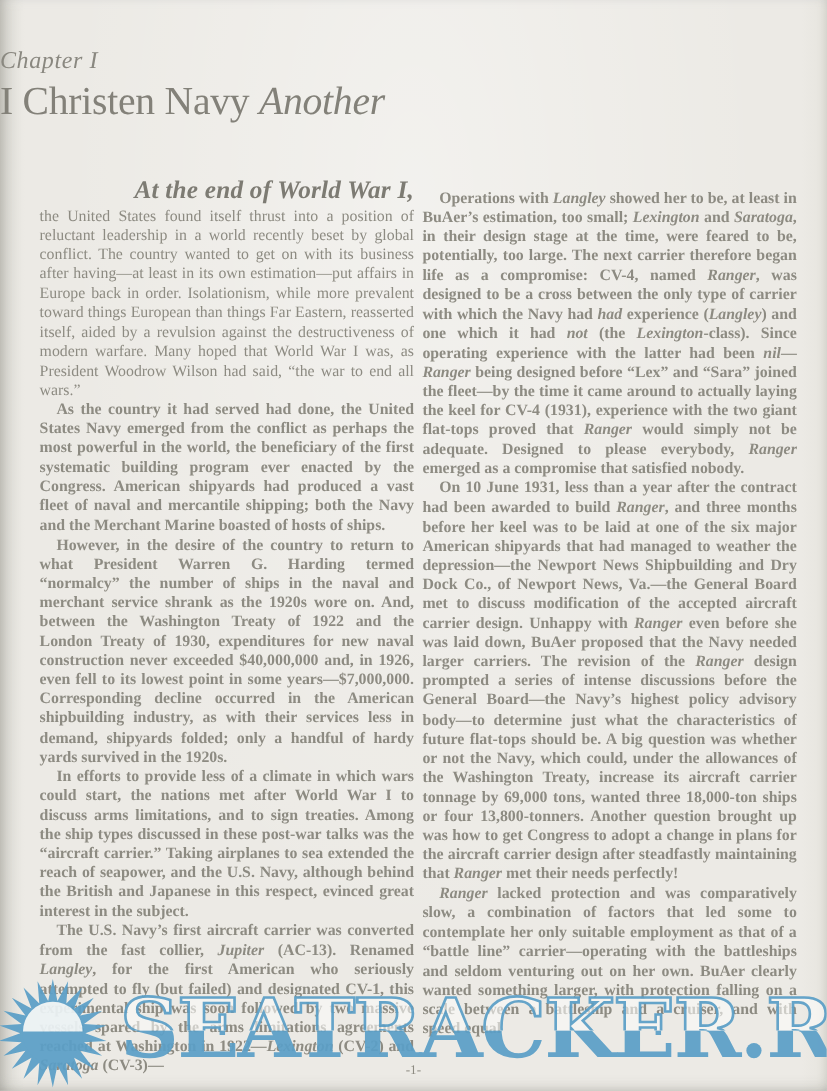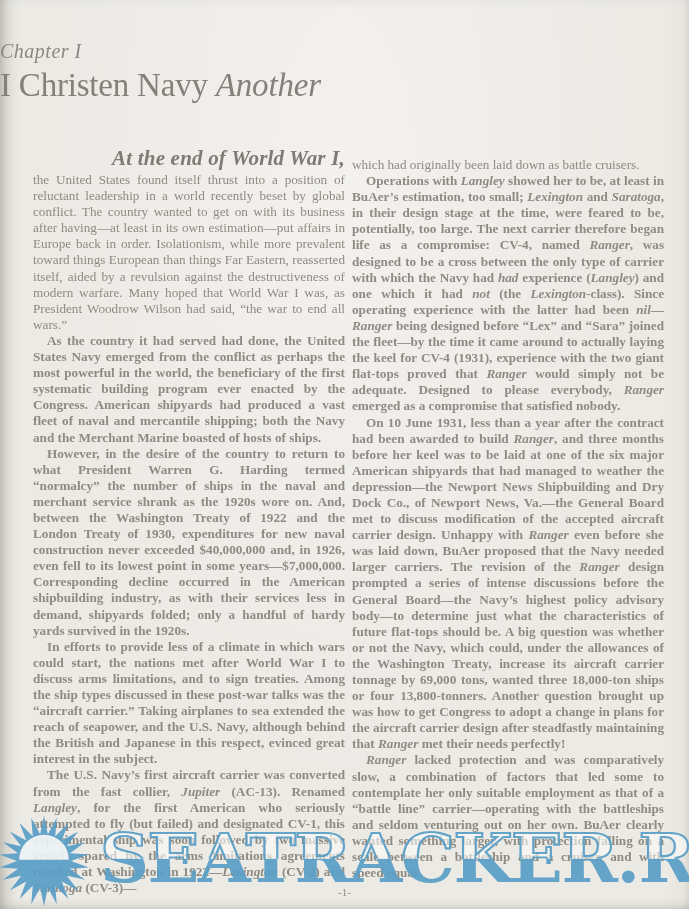--- a/index.html
+++ b/index.html
@@ -129,21 +129,20 @@
       <div>
           <p class="para"><span>the United States found itself thrust into a position of reluctant leadership in a world recently beset by global conflict. The country wanted to get on with its business after having—at least in its own estimation—put affairs in Europe back in order. Isolationism, while more prevalent toward things European than things Far Eastern, reasserted itself, aided by a revulsion against the destructiveness of modern warfare. Many hoped that World War I was, as President Woodrow Wilson had said, “the war to end all wars.”</span></p>
           <p class="para ind"><span>As the country it had served had done, the United States Navy emerged from the conflict as perhaps the most powerful in the world, the beneficiary of the first systematic building program ever enacted by the Congress. American shipyards had produced a vast fleet of naval and mercantile shipping; both the Navy and the Merchant Marine boasted of hosts of ships.</span></p>
           <p class="para ind"><span>However, in the desire of the country to return to what President Warren G. Harding termed “normalcy” the number of ships in the naval and merchant service shrank as the 1920s wore on. And, between the Washington Treaty of 1922 and the London Treaty of 1930, expenditures for new naval construction never exceeded $40,000,000 and, in 1926, even fell to its lowest point in some years—$7,000,000. Corresponding decline occurred in the American shipbuilding industry, as with their services less in demand, shipyards folded; only a handful of hardy yards survived in the 1920s.</span></p>
           <p class="para ind"><span>In efforts to provide less of a climate in which wars could start, the nations met after World War I to discuss arms limitations, and to sign treaties. Among the ship types discussed in these post-war talks was the “aircraft carrier.” Taking airplanes to sea extended the reach of seapower, and the U.S. Navy, although behind the British and Japanese in this respect, evinced great interest in the subject.</span></p>
           <p class="para ind"><span>The U.S. Navy’s first aircraft carrier was converted from the fast collier, </span><i>Jupiter</i><span> (AC-13). Renamed </span><i>Langley</i><span>, for the first American who seriously attempted to fly (but failed) and designated CV-1, this experimental ship was soon followed by two massive vessels spared by the arms limitations agreements reached at Washington in 1922—</span><i>Lexington</i><span> (CV-2) and </span><i>Saratoga</i><span> (CV-3)—</span></p>
         </div>
     </div>
     <div class="col col-right">
       <div>
-          <p class="para"><span>which had originally been laid down as battle cruisers.</span></p>
           <p class="para ind"><span>Operations with </span><i>Langley</i><span> showed her to be, at least in BuAer’s estimation, too small; </span><i>Lexington</i><span> and </span><i>Saratoga</i><span>, in their design stage at the time, were feared to be, potentially, too large. The next carrier therefore began life as a compromise: CV-4, named </span><i>Ranger</i><span>, was designed to be a cross between the only type of carrier with which the Navy had </span><i>had</i><span> experience (</span><i>Langley</i><span>) and one which it had </span><i>not</i><span> (the </span><i>Lexington</i><span>-class). Since operating experience with the latter had been </span><i>nil</i><span>—</span><i>Ranger</i><span> being designed before “Lex” and “Sara” joined the fleet—by the time it came around to actually laying the keel for CV-4 (1931), experience with the two giant flat-tops proved that </span><i>Ranger</i><span> would simply not be adequate. Designed to please everybody, </span><i>Ranger</i><span> emerged as a compromise that satisfied nobody.</span></p>
           <p class="para ind"><span>On 10 June 1931, less than a year after the contract had been awarded to build </span><i>Ranger</i><span>, and three months before her keel was to be laid at one of the six major American shipyards that had managed to weather the depression—the Newport News Shipbuilding and Dry Dock Co., of Newport News, Va.—the General Board met to discuss modification of the accepted aircraft carrier design. Unhappy with </span><i>Ranger</i><span> even before she was laid down, BuAer proposed that the Navy needed larger carriers. The revision of the </span><i>Ranger</i><span> design prompted a series of intense discussions before the General Board—the Navy’s highest policy advisory body—to determine just what the characteristics of future flat-tops should be. A big question was whether or not the Navy, which could, under the allowances of the Washington Treaty, increase its aircraft carrier tonnage by 69,000 tons, wanted three 18,000-ton ships or four 13,800-tonners. Another question brought up was how to get Congress to adopt a change in plans for the aircraft carrier design after steadfastly maintaining that </span><i>Ranger</i><span> met their needs perfectly!</span></p>
           <p class="para ind"><i>Ranger</i><span> lacked protection and was comparatively slow, a combination of factors that led some to contemplate her only suitable employment as that of a “battle line” carrier—operating with the battleships and seldom venturing out on her own. BuAer clearly wanted something larger, with protection falling on a scale between a battleship and a cruiser, and with speed equal</span></p>
         </div>
     </div>
   </div>
 
   <div class="page-number">-1-</div>
 
   <div class="watermark">

